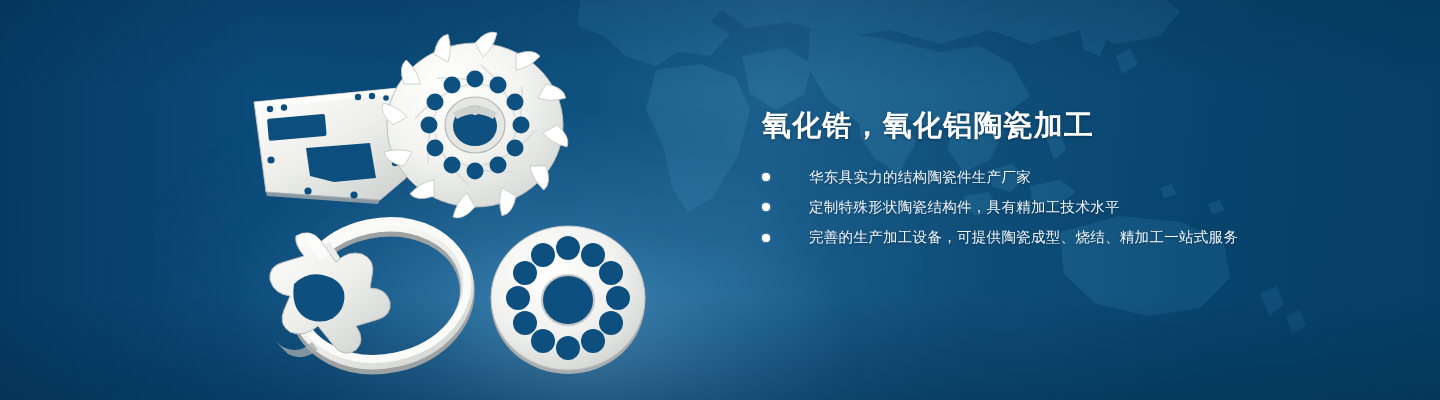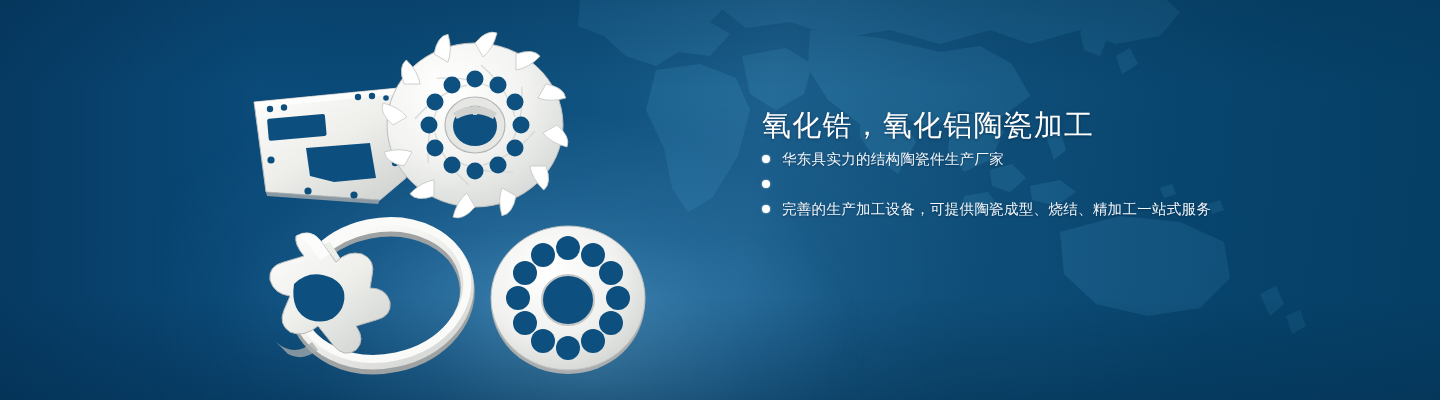--- a/index.html
+++ b/index.html
@@ -43,33 +43,34 @@
 
   
   .parts{position:absolute;left:230px;top:40px;width:470px;height:340px;}
   .parts svg{width:100%;height:100%;display:block;overflow:visible;}
 
   
   .content{
     position:absolute;left:762px;top:108px;width:600px;
   }
   .title{
-    margin:0 0 8px 0;
-    font-size:29px;line-height:1.18;font-weight:400;
+    margin:0 0 26px 0;
+    font-size:29px;line-height:1.18;font-weight:700;
     color:#ffffff;letter-spacing:1.2px;
     text-shadow:0 1px 3px rgba(0,20,45,.45);
     white-space:nowrap;
   }
   .bullets{list-style:none;margin:0;padding:0;}
   .bullets li{
     display:flex;align-items:center;
     margin:0 0 12px 0;
     font-size:14.5px;line-height:1.25;color:#f2f7fb;
     letter-spacing:.3px;white-space:nowrap;
     text-shadow:0 1px 2px rgba(0,18,40,.40);
+    gap:27px;
   }
   .bullets li:last-child{margin-bottom:16px;}
   .dot{
     flex:0 0 auto;width:8px;height:8px;border-radius:50%;
     background:#ffffff;margin-right:12px;
     box-shadow:0 0 2px rgba(255,255,255,.65);
   }
 </style>
 </head>
 <body>
@@ -254,20 +255,21 @@
 
   <div class="content">
     <h1 class="title">氧化锆，氧化铝陶瓷加工</h1>
     <ul class="bullets">
       <li>
         <span class="dot"></span>
         <span>华东具实力的结构陶瓷件生产厂家</span>
       </li>
       <li>
         <span class="dot"></span>
+        <span>定制特殊形状陶瓷结构件，具有精加工技术水平</span>
       </li>
       <li>
         <span class="dot"></span>
         <span>完善的生产加工设备，可提供陶瓷成型、烧结、精加工一站式服务</span>
       </li>
     </ul>
   </div>
 
 </div>
 

